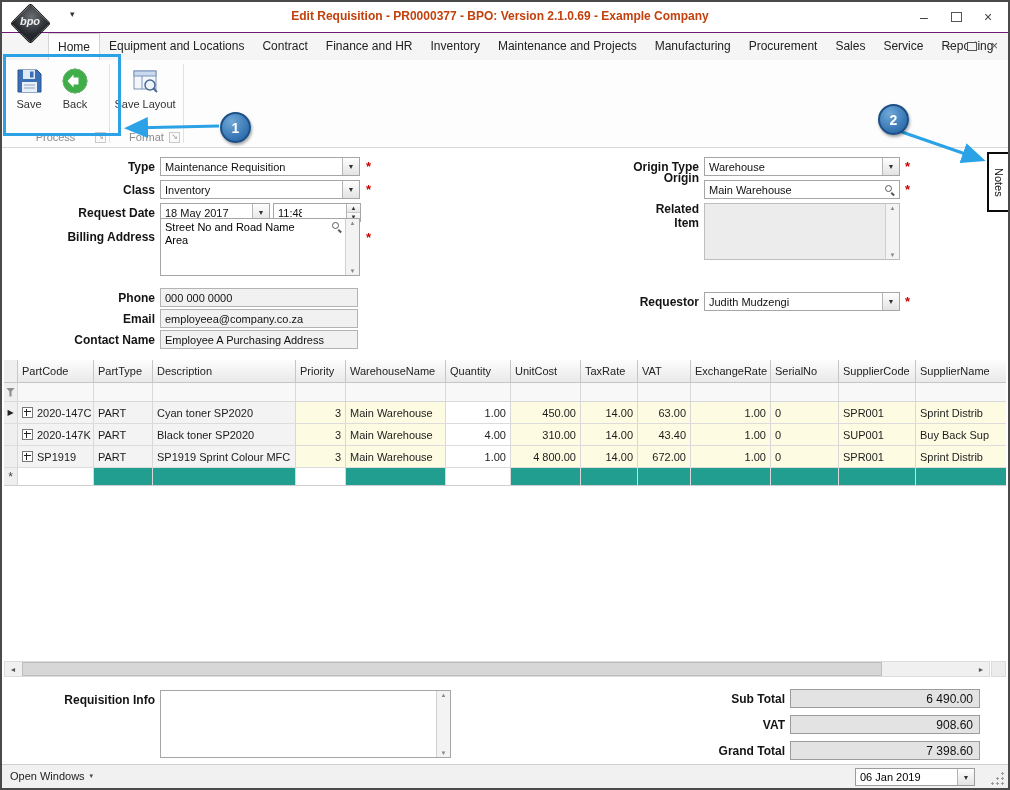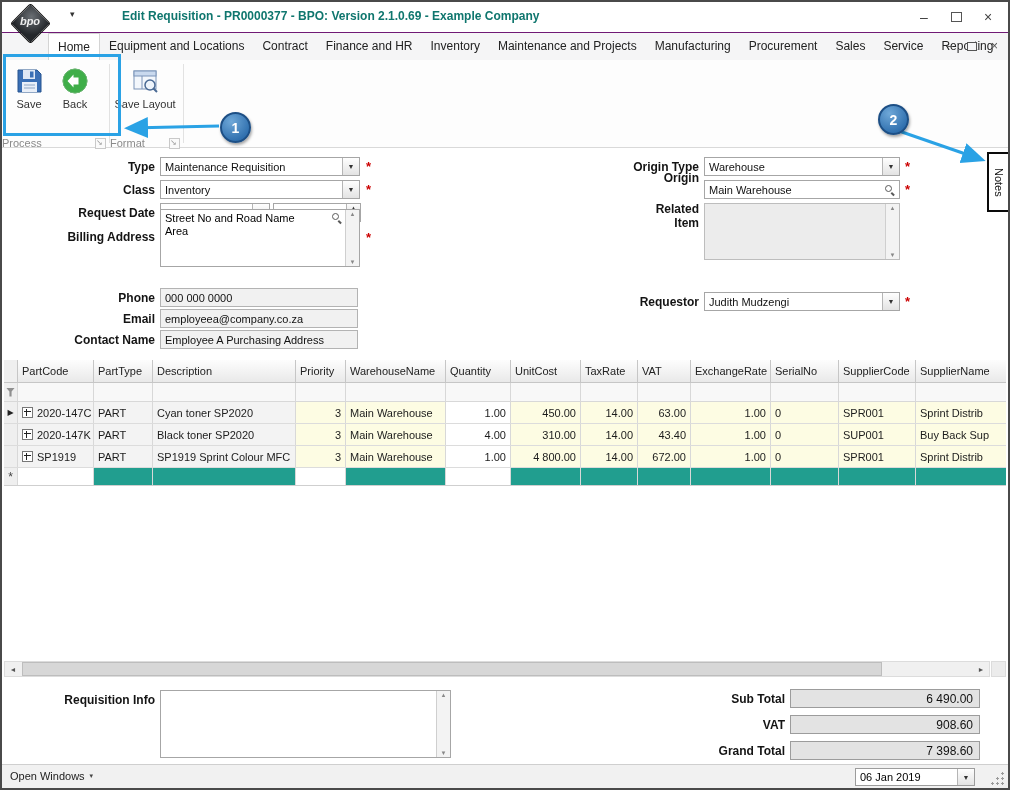--- a/index.html
+++ b/index.html
@@ -4,40 +4,40 @@
 <style>
   html,body{margin:0;padding:0;background:#9a9a9a;font-family:"Liberation Sans",sans-serif;}
   .window{position:relative;width:1010px;height:790px;background:#fff;border:2px solid #4a4a4a;box-sizing:border-box;overflow:hidden;}
 
   
   .titlebar{position:absolute;left:0;top:0;right:0;height:30px;background:#fff;}
   .app-logo{position:absolute;left:10px;top:3px;width:36px;height:36px;z-index:9;}
   .app-logo .diamond{position:absolute;left:4px;top:4px;width:27px;height:27px;transform:rotate(45deg);background:radial-gradient(circle at 35% 30%,#6a6f74,#23262a 70%);border:1px solid #111;border-radius:3px;}
   .app-logo .logo-text{position:absolute;left:0;top:10px;width:36px;text-align:center;color:#eee;font-style:italic;font-weight:bold;font-size:11px;z-index:2;}
   .qat-caret{position:absolute;left:68px;top:7px;font-size:9px;color:#333;}
-  .title-text{position:absolute;left:120px;right:130px;top:7px;font-size:12px;font-weight:600;color:#0f766e;white-space:nowrap;overflow:hidden;}
+  .title-text{position:absolute;left:120px;right:130px;top:7px;text-align:center;font-size:12px;font-weight:600;color:#c2410c;white-space:nowrap;overflow:hidden;}
   .win-controls{position:absolute;right:4px;top:2px;display:flex;}
   .win-btn{width:32px;height:26px;display:flex;align-items:center;justify-content:center;color:#444;font-size:14px;cursor:default;}
   .box-glyph{width:9px;height:8px;border:1px solid #555;}
 
   
   .menubar{position:absolute;left:0;top:30px;right:0;height:27px;background:#f5f5f6;border-top:1px solid #701a75;border-bottom:1px solid #d8d8d8;}
   .tabs{position:absolute;left:46px;top:0;height:27px;display:flex;align-items:stretch;}
   .tab{padding:6px 9px 5px 9px;font-size:12px;color:#222;white-space:nowrap;}
   .tab.active{background:#fff;border:1px solid #d4d4d4;border-bottom:none;font-weight:400;}
   .child-controls{position:absolute;right:10px;top:6px;display:flex;gap:14px;align-items:center;color:#555;font-size:12px;}
   .restore-glyph{position:relative;width:8px;height:7px;border:1px solid #555;background:#f5f5f6;}
   .restore-glyph::before{content:"";position:absolute;left:2px;top:-3px;width:8px;height:7px;border:1px solid #555;z-index:-1;}
 
   
   .ribbon{position:absolute;left:0;top:58px;right:0;height:87px;background:#fdfdfd;border-bottom:1px solid #d9d9d9;}
   .rbtn{position:absolute;top:3px;width:46px;height:66px;text-align:center;font-size:11px;color:#333;cursor:default;}
   .rbtn .icn{width:30px;height:30px;margin:3px auto 2px auto;}
   .rsep{position:absolute;top:4px;bottom:4px;width:1px;background:#e2e2e2;}
-  .gfooter{position:absolute;top:76px;height:16px;font-size:11px;color:#8a8a8a;text-align:left;line-height:15px;}
+  .gfooter{position:absolute;top:70px;height:16px;font-size:11px;color:#8a8a8a;text-align:center;line-height:15px;}
   .launcher{position:absolute;right:3px;top:2px;font-size:8px;color:#999;border:1px solid #c9c9c9;width:9px;height:9px;line-height:8px;background:#fafafa;}
 
   
   .hl-box{position:absolute;left:1px;top:52px;width:112px;height:76px;border:3px solid #2aa2e5;z-index:8;}
   .callout{position:absolute;width:27px;height:27px;border-radius:50%;background:radial-gradient(circle at 35% 28%,#6fa8d8,#2f6fae 75%);border:2px solid #1d4f85;color:#fff;font-weight:bold;font-size:14px;display:flex;align-items:center;justify-content:center;z-index:9;box-shadow:1px 2px 3px rgba(0,0,0,.35);}
   #callout-1{left:218px;top:110px;}
   #callout-2{left:876px;top:102px;}
   .anno-svg{position:absolute;left:0;top:0;width:1010px;height:790px;pointer-events:none;z-index:7;}
   .notes-tab{position:absolute;right:0;top:150px;width:19px;height:56px;background:#fff;border:2px solid #0a0a0a;border-right:none;display:flex;align-items:center;justify-content:center;z-index:6;}
   .notes-tab span{writing-mode:vertical-rl;font-size:11px;color:#111;}
@@ -234,21 +234,21 @@
   </div>
   <div class="field" style="left:271px;top:201px;width:88px;gap:44px;">
     <span class="txt">11:48:59 AM</span>
     <span class="spin">
       <span>▲</span>
       <span>▼</span>
     </span>
   </div>
 
   <div class="flabel" style="left:33px;top:228px;">Billing Address</div>
-  <div class="membox" style="left:158px;top:207px;width:200px;height:58px;padding-left:32px;">
+  <div class="membox" style="left:158px;top:216px;width:200px;height:58px;padding-left:32px;">
     <div class="inner">
       <div>Street No and Road Name</div>
       <div>Area</div>
     </div>
     <span class="mag" style="position:absolute;right:16px;top:2px;"></span>
     <div class="rail">
       <div class="r-up">▲</div>
       <div class="r-dn">▼</div>
     </div>
   </div>

